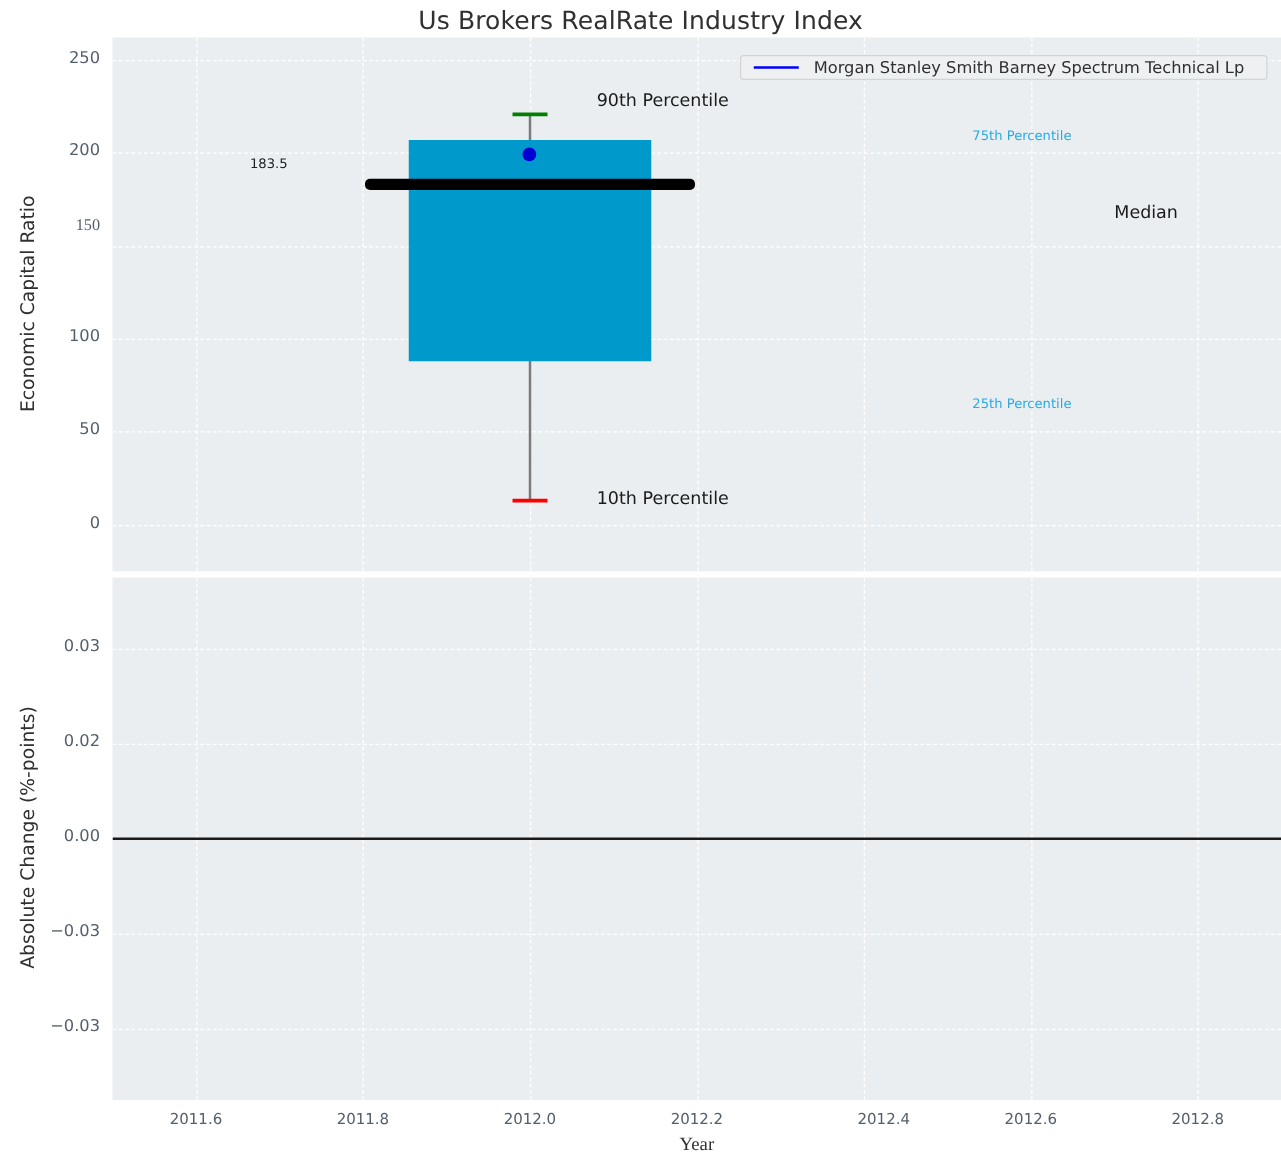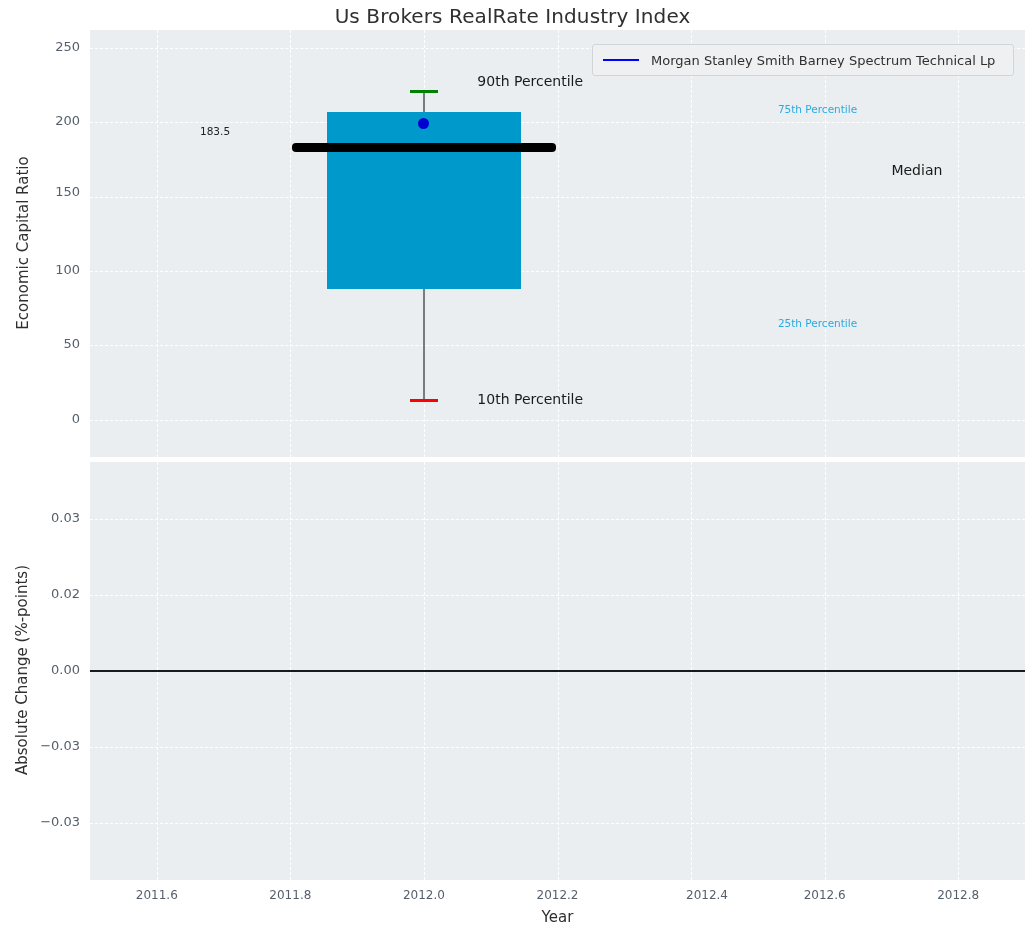--- a/index.html
+++ b/index.html
@@ -33,20 +33,21 @@
     white-space:nowrap;
     text-align:center;
   }
   .xlabel{
     position:absolute;
     left:90px;width:935px;
     top:908px;
     text-align:center;
     font-size:15px;
     color:#303030;
+    font-family:Liberation Serif, serif;
   }
 
   
   .panel{
     position:absolute;
     background:#eaeef0;
     overflow:hidden;
   }
   #panel-top{left:90px;top:30px;width:935px;height:427px;}
   #panel-bottom{left:90px;top:462px;width:935px;height:418px;}
@@ -132,21 +133,21 @@
     position:absolute;
     font-size:10.5px;
     color:#222222;
     white-space:nowrap;
   }
 
   
   .legend{
     position:absolute;
     left:592px;top:44px;
-    width:422px;height:32px;
+    width:422px;height:20px;
     background:#eef0f2;
     border:1px solid #d2d5d8;
     border-radius:3px;
     display:flex;align-items:center;
     box-sizing:border-box;
     padding:0 10px;
   }
   .legend-swatch{
     width:36px;height:0;
     border-top:2.2px solid #0000ff;
@@ -212,21 +213,21 @@
   </div>
 
   <div class="ylabel" id="ylabel-top" style="width: 427px; left: -191.5px; top: 233.5px;">Economic Capital Ratio</div>
   <div class="ylabel" id="ylabel-bottom" style="width: 418px; left: -187px; top: 661px;">Absolute Change (%-points)</div>
   <div class="xlabel">Year</div>
 
   <div id="ticks-top">
       <div class="ytick ytick-top" style="top: 410.805px; left: 0px; width: 80px;">0</div>
       <div class="ytick ytick-top" style="top: 336.415px; left: 0px; width: 80px;">50</div>
       <div class="ytick ytick-top" style="top: 262.024px; left: 0px; width: 80px;">100</div>
-      <div class="ytick ytick-top" style="top: 184px; left: 0px; width: 80px;">150</div>
+      <div class="ytick ytick-top" style="top: 172px; left: 0px; width: 80px; font-family: Liberation Serif, serif;">150</div>
       <div class="ytick ytick-top" style="top: 113.244px; left: 0px; width: 80px;">200</div>
       <div class="ytick ytick-top" style="top: 38.8537px; left: 0px; width: 80px;">250</div>
     </div>
   <div id="ticks-bottom">
       <div class="ytick ytick-top" style="top: 814px; left: 0px; width: 80px;">−0.03</div>
       <div class="ytick ytick-top" style="top: 738px; left: 0px; width: 80px;">−0.03</div>
       <div class="ytick ytick-top" style="top: 662px; left: 0px; width: 80px;">0.00</div>
       <div class="ytick ytick-top" style="top: 586px; left: 0px; width: 80px;">0.02</div>
       <div class="ytick ytick-top" style="top: 510px; left: 0px; width: 80px;">0.03</div>
     </div>

